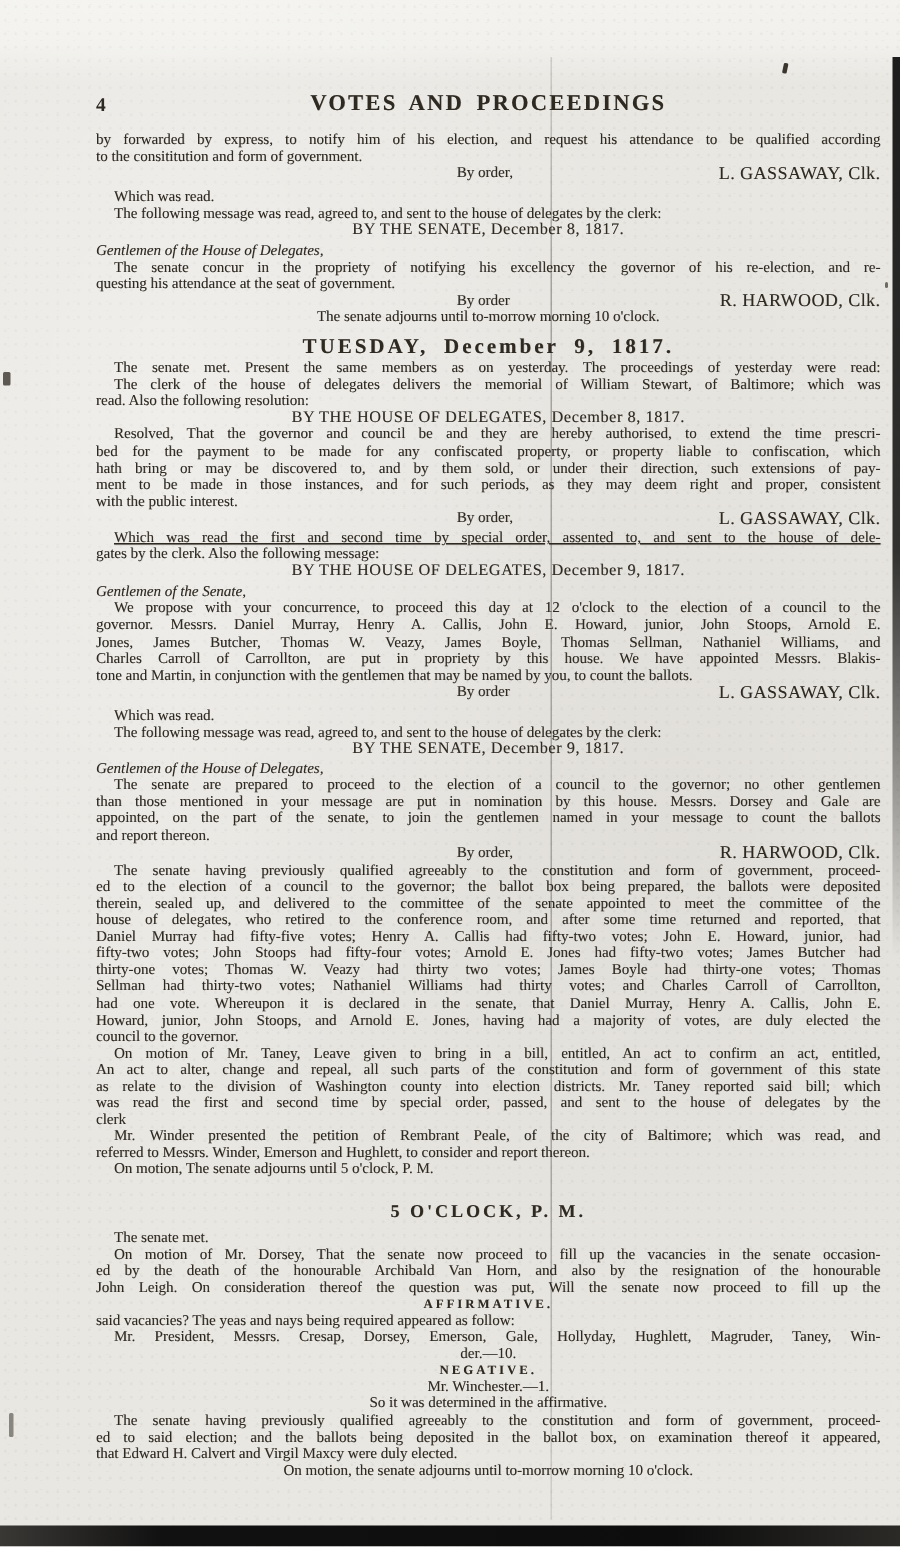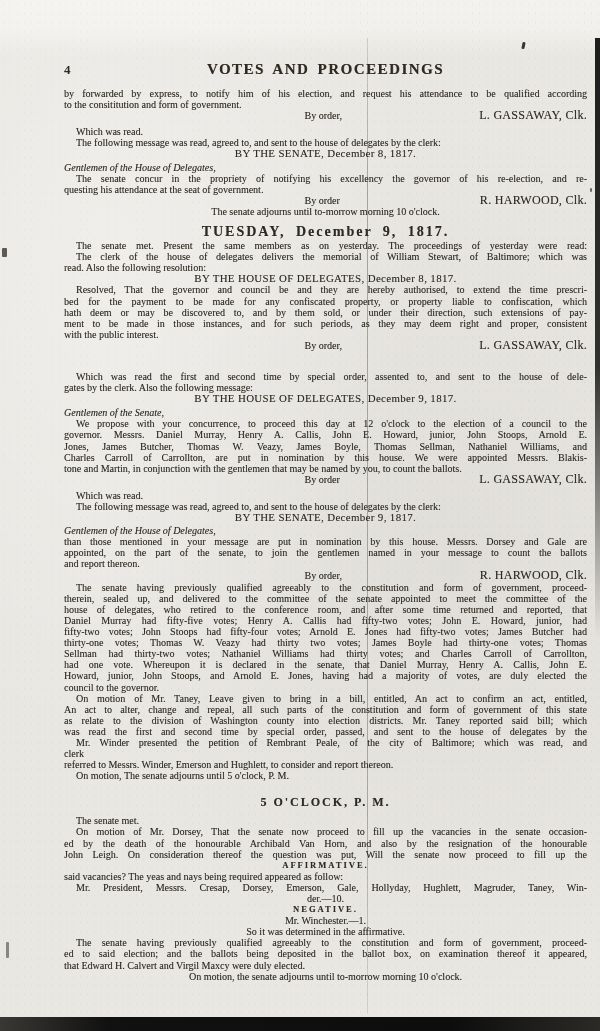--- a/index.html
+++ b/index.html
@@ -87,70 +87,72 @@
         <span class="r">R. HARWOOD, Clk.</span>
       </div>
       <div class="ln c">The senate adjourns until to-morrow morning 10 o'clock.</div>
       <div class="ln h1">TUESDAY, December 9, 1817.</div>
       <div class="ln p1 j">The senate met.  Present the same members as on yesterday.  The proceedings of yesterday were read:</div>
       <div class="ln p1 j">The clerk of the house of delegates delivers the memorial of William Stewart, of Baltimore; which was</div>
       <div class="ln ">read.  Also the following resolution:</div>
       <div class="ln cb">BY THE HOUSE OF DELEGATES, December 8, 1817.</div>
       <div class="ln p1 j">Resolved, That the governor and council be and they are hereby authorised, to extend the time prescri-</div>
       <div class="ln j">bed for the payment to be made for any confiscated property, or property liable to confiscation, which</div>
-      <div class="ln j">hath deem or may be discovered to, and by them sold, or under their direction, such extensions of pay-</div>
+      <div class="ln j">hath bring or may be discovered to, and by them sold, or under their direction, such extensions of pay-</div>
       <div class="ln j">ment to be made in those instances, and for such periods, as they may deem right and proper, consistent</div>
       <div class="ln ">with the public interest.</div>
       <div class="ln ord">
         <span class="sp"></span>
         <span class="m">By order,</span>
         <span class="r">L. GASSAWAY, Clk.</span>
       </div>
-      <div class="ln p1 j" style="margin-top: 20px;">Which was read the first and second time by special order, assented to, and sent to the house of dele-</div>
+      <div class="ln p1 j" style="margin-top: 2px; text-decoration: underline;">Which was read the first and second time by special order, assented to, and sent to the house of dele-</div>
       <div class="ln ">gates by the clerk.  Also the following message:</div>
       <div class="ln cb">BY THE HOUSE OF DELEGATES, December 9, 1817.</div>
       <div class="ln it" style="margin-top: 3px;">Gentlemen of the Senate,</div>
       <div class="ln p1 j">We propose with your concurrence, to proceed this day at 12 o'clock to the election of a council to the</div>
       <div class="ln j">governor.  Messrs. Daniel Murray, Henry A. Callis, John E. Howard, junior, John Stoops, Arnold E.</div>
       <div class="ln j">Jones, James Butcher, Thomas W. Veazy, James Boyle, Thomas Sellman, Nathaniel Williams, and</div>
-      <div class="ln j">Charles Carroll of Carrollton, are put in nomination by this house.  We were appointed Messrs. Blakis-</div>
+      <div class="ln j">Charles Carroll of Carrollton, are put in propriety by this house.  We have appointed Messrs. Blakis-</div>
       <div class="ln ">tone and Martin, in conjunction with the gentlemen that may be named by you, to count the ballots.</div>
       <div class="ln ord">
         <span class="sp"></span>
         <span class="m">By order</span>
         <span class="r">L. GASSAWAY, Clk.</span>
       </div>
       <div class="ln p1" style="margin-top: 5px;">Which was read.</div>
       <div class="ln p1">The following message was read, agreed to, and sent to the house of delegates by the clerk:</div>
       <div class="ln cb">BY THE SENATE, December 9, 1817.</div>
       <div class="ln it" style="margin-top: 2px;">Gentlemen of the House of Delegates,</div>
+      <div class="ln p1 j">The senate are prepared to  proceed to the election of a council to the  governor; no  other  gentlemen</div>
       <div class="ln j">than those mentioned in your message are put in nomination by this house.  Messrs. Dorsey and Gale are</div>
       <div class="ln j">appointed, on the part of the senate, to join the gentlemen named in your message to count the ballots</div>
       <div class="ln ">and report thereon.</div>
       <div class="ln ord">
         <span class="sp"></span>
         <span class="m">By order,</span>
         <span class="r">R. HARWOOD, Clk.</span>
       </div>
       <div class="ln p1 j" style="margin-top: 1px;">The senate having previously qualified agreeably to the constitution and form of government, proceed-</div>
+      <div class="ln j">ed to the election of a council to the governor; the ballot box being prepared, the ballots were deposited</div>
       <div class="ln j">therein, sealed up, and delivered to the committee of the senate appointed to meet the committee of the</div>
       <div class="ln j">house of delegates, who retired to the conference room, and after some time returned and reported, that</div>
       <div class="ln j">Daniel Murray had fifty-five votes; Henry A. Callis had fifty-two votes; John E. Howard, junior, had</div>
       <div class="ln j">fifty-two votes; John Stoops had fifty-four votes; Arnold E. Jones had fifty-two votes; James Butcher had</div>
       <div class="ln j">thirty-one votes; Thomas W. Veazy had thirty two votes; James Boyle had thirty-one votes; Thomas</div>
       <div class="ln j">Sellman had thirty-two votes; Nathaniel Williams had thirty votes; and Charles Carroll of Carrollton,</div>
       <div class="ln j">had one vote.  Whereupon it is declared in the senate, that Daniel Murray, Henry A. Callis, John E.</div>
       <div class="ln j">Howard, junior, John Stoops, and Arnold E. Jones, having had a majority of votes, are duly elected the</div>
       <div class="ln ">council to the governor.</div>
       <div class="ln p1 j">On motion of Mr. Taney, Leave given to bring in a bill, entitled, An act to confirm an act, entitled,</div>
       <div class="ln j">An act to alter, change and repeal, all such parts of the constitution and form of government of this state</div>
       <div class="ln j">as relate to the division of Washington county into election districts.  Mr. Taney reported said bill; which</div>
       <div class="ln j">was read the first and second time by special order, passed, and sent to the house of delegates by the</div>
+      <div class="ln ">clerk</div>
       <div class="ln p1 j">Mr. Winder presented the petition of Rembrant Peale, of the city of Baltimore; which was read, and</div>
-      <div class="ln ">clerk</div>
       <div class="ln ">referred to Messrs. Winder, Emerson and Hughlett, to consider and report thereon.</div>
       <div class="ln p1">On motion, The senate adjourns until 5 o'clock, P. M.</div>
       <div class="ln h2">5 O'CLOCK, P. M.</div>
       <div class="ln p1" style="margin-top: 4px;">The senate met.</div>
       <div class="ln p1 j">On motion of Mr. Dorsey, That the senate now proceed to fill up the vacancies in the senate occasion-</div>
       <div class="ln j">ed by the death of the honourable Archibald Van Horn, and also by the resignation of the honourable</div>
       <div class="ln j">John Leigh.  On consideration thereof the question was put, Will the senate now proceed to fill up the</div>
       <div class="ln sc">AFFIRMATIVE.</div>
       <div class="ln ">said vacancies? The yeas and nays being required appeared as follow:</div>
       <div class="ln p1 j">Mr. President, Messrs. Cresap, Dorsey, Emerson, Gale, Hollyday, Hughlett, Magruder, Taney, Win-</div>

